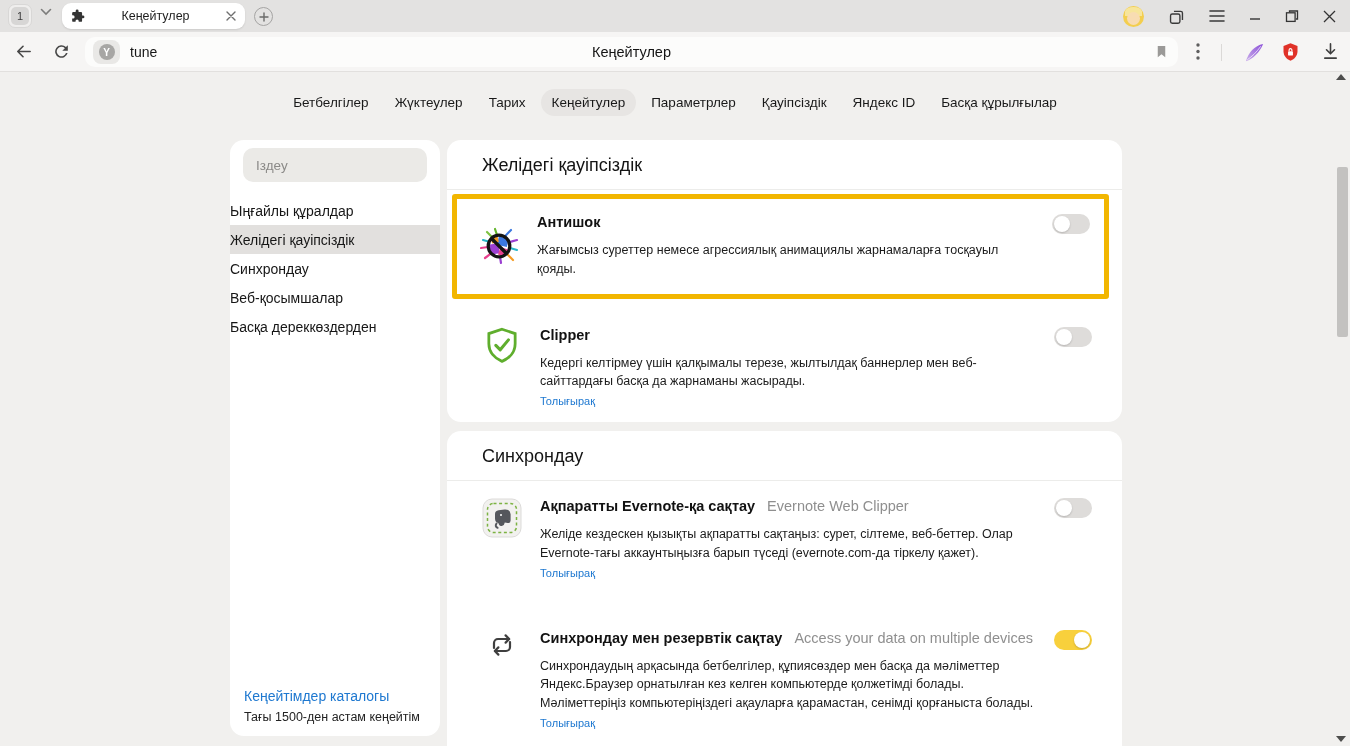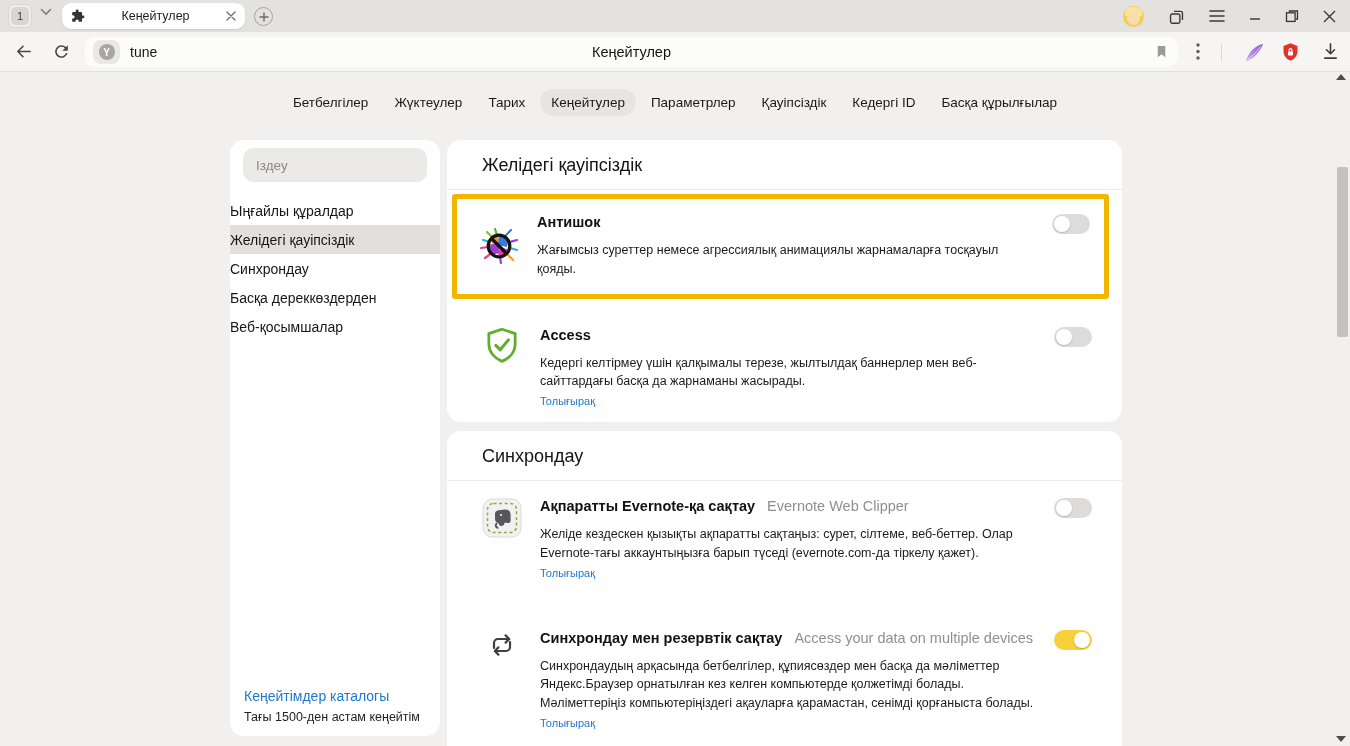--- a/index.html
+++ b/index.html
@@ -218,32 +218,32 @@
 
 <div class="page">
 
   <div class="nav-tabs">
     <span class="nav-tab">Бетбелгілер</span>
     <span class="nav-tab">Жүктеулер</span>
     <span class="nav-tab">Тарих</span>
     <span class="nav-tab active">Кеңейтулер</span>
     <span class="nav-tab">Параметрлер</span>
     <span class="nav-tab">Қауіпсіздік</span>
-    <span class="nav-tab">Кедергі ID</span>
+    <span class="nav-tab">Яндекс ID</span>
     <span class="nav-tab">Басқа құрылғылар</span>
   </div>
 
   <div class="sidebar">
     <input class="search" type="text" placeholder="Іздеу" style="">
     <div class="side-list">
       <div class="side-item">Ыңғайлы құралдар</div>
       <div class="side-item selected">Желідегі қауіпсіздік</div>
       <div class="side-item">Синхрондау</div>
+      <div class="side-item">Веб-қосымшалар</div>
       <div class="side-item">Басқа дереккөздерден</div>
-      <div class="side-item">Веб-қосымшалар</div>
     </div>
     <div class="side-bottom">
       <div class="catalog-link">Кеңейтімдер каталогы</div>
       <div class="catalog-note">Тағы 1500-ден астам кеңейтім</div>
     </div>
   </div>
 
   <div class="main">
 
     <div class="card card1">
@@ -294,21 +294,21 @@
 
       <div class="ext-row">
         <div class="ext-icon">
           <svg width="36" height="38" viewBox="0 0 24 26">
             <path d="M12 1.5 l9 3 v7 c0 5.6-3.8 9.9-9 12-5.2-2.1-9-6.4-9-12 v-7 z" fill="#ffffff" stroke="#5fae2d" stroke-width="1.9"></path>
             <path d="M7.8 12.6 L10.8 15.6 L16.4 8.8" fill="none" stroke="#5fae2d" stroke-width="2.1" stroke-linecap="round" stroke-linejoin="round"></path>
           </svg>
         </div>
         <div class="ext-body">
           <div class="title-line">
-            <span class="ext-title">Access</span>
+            <span class="ext-title">Clipper</span>
           </div>
           <div class="ext-desc w480">Кедергі келтірмеу үшін қалқымалы терезе, жылтылдақ баннерлер мен веб-сайттардағы басқа да жарнаманы жасырады.</div>
           <a class="more-link">Толығырақ</a>
         </div>
         <div class="toggle">
             <div class="knob"></div>
           </div>
       </div>
     </div>
 

